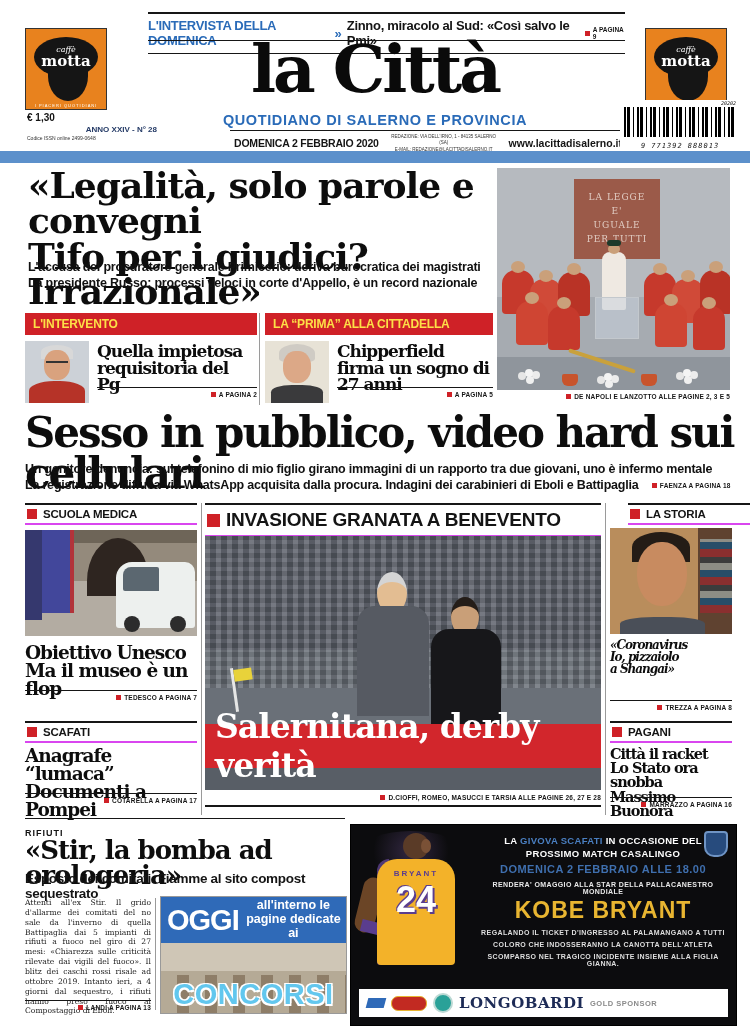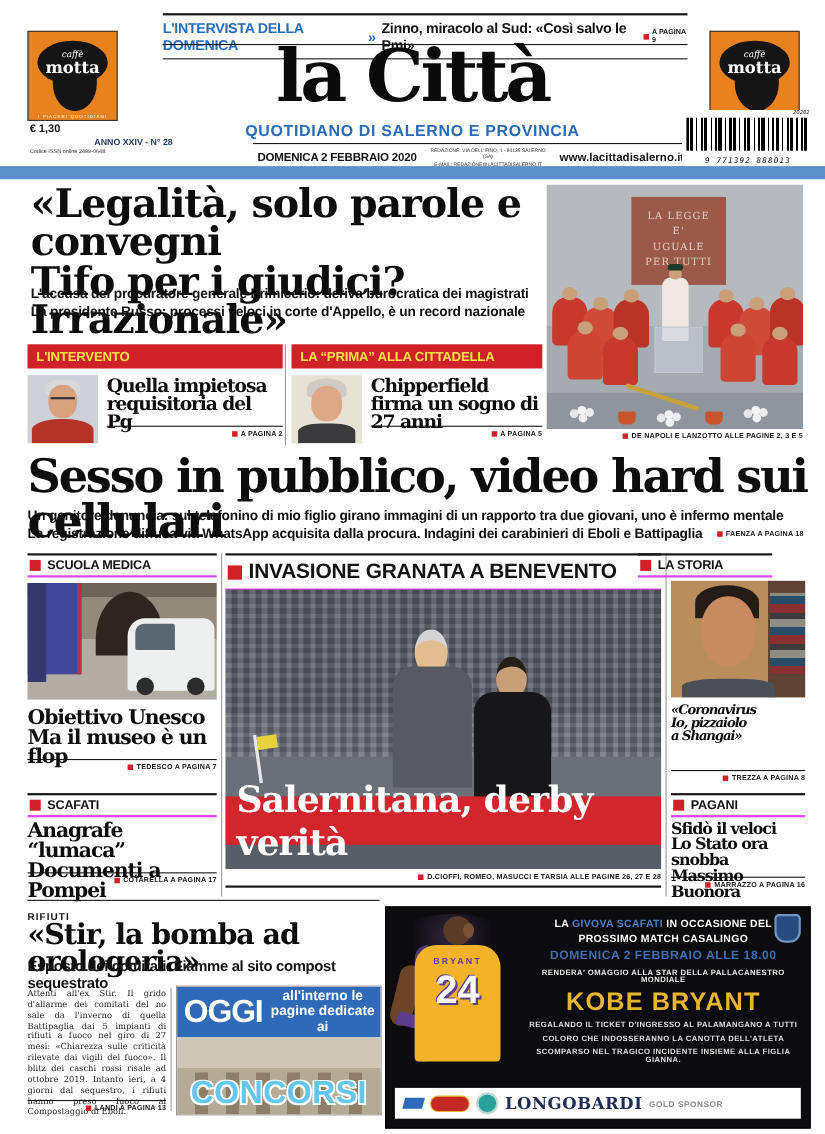--- a/index.html
+++ b/index.html
@@ -350,21 +350,21 @@
     </div>
     <div class="cornerflag"></div>
     <div class="derby-banner">Salernitana, derby verità</div>
   </div>
   <div class="abs byline" style="left:205px;top:794px;width:396px;">
     <span class="sq sm"></span>
     <span>D.CIOFFI, ROMEO, MASUCCI E TARSIA ALLE PAGINE 26, 27 E 28</span>
   </div>
   <div class="abs" style="left:205px;top:805px;width:396px;border-top:2.5px solid #161616;"></div>
 
-  <div class="abs kicker" style="left:580px;top:503px;width:122px;box-sizing:border-box;">
+  <div class="abs kicker" style="left:628px;top:503px;width:122px;box-sizing:border-box;">
     <span class="sq"></span>
     <span>LA STORIA</span>
   </div>
   <div class="abs photo-storia">
     <div class="storia-books"></div>
     <div class="storia-hair"></div>
     <div class="storia-face"></div>
     <div class="storia-shirt"></div>
   </div>
   <div class="abs headline" style="left:610px;top:640px;width:122px;font-size:12px;font-style:italic;">
@@ -375,21 +375,21 @@
   <div class="abs rule" style="left:610px;top:700px;width:122px;"></div>
   <div class="abs byline" style="left:610px;top:704px;width:122px;">
     <span class="sq sm"></span>
     <span>TREZZA A PAGINA 8</span>
   </div>
   <div class="abs kicker" style="left:610px;top:721px;width:122px;box-sizing:border-box;">
     <span class="sq"></span>
     <span>PAGANI</span>
   </div>
   <div class="abs headline" style="left:610px;top:747px;width:122px;font-size:14.5px;">
-    <div>Sfidò il veloci</div>
+    <div>Città il racket</div>
     <div>Lo Stato ora snobba</div>
     <div>Massimo Buonora</div>
   </div>
   <div class="abs rule" style="left:610px;top:797px;width:122px;"></div>
   <div class="abs byline" style="left:610px;top:801px;width:122px;">
     <span class="sq sm"></span>
     <span>MARRAZZO A PAGINA 16</span>
   </div>
 
   <div class="abs rule" style="left:25px;top:818px;width:320px;"></div>

